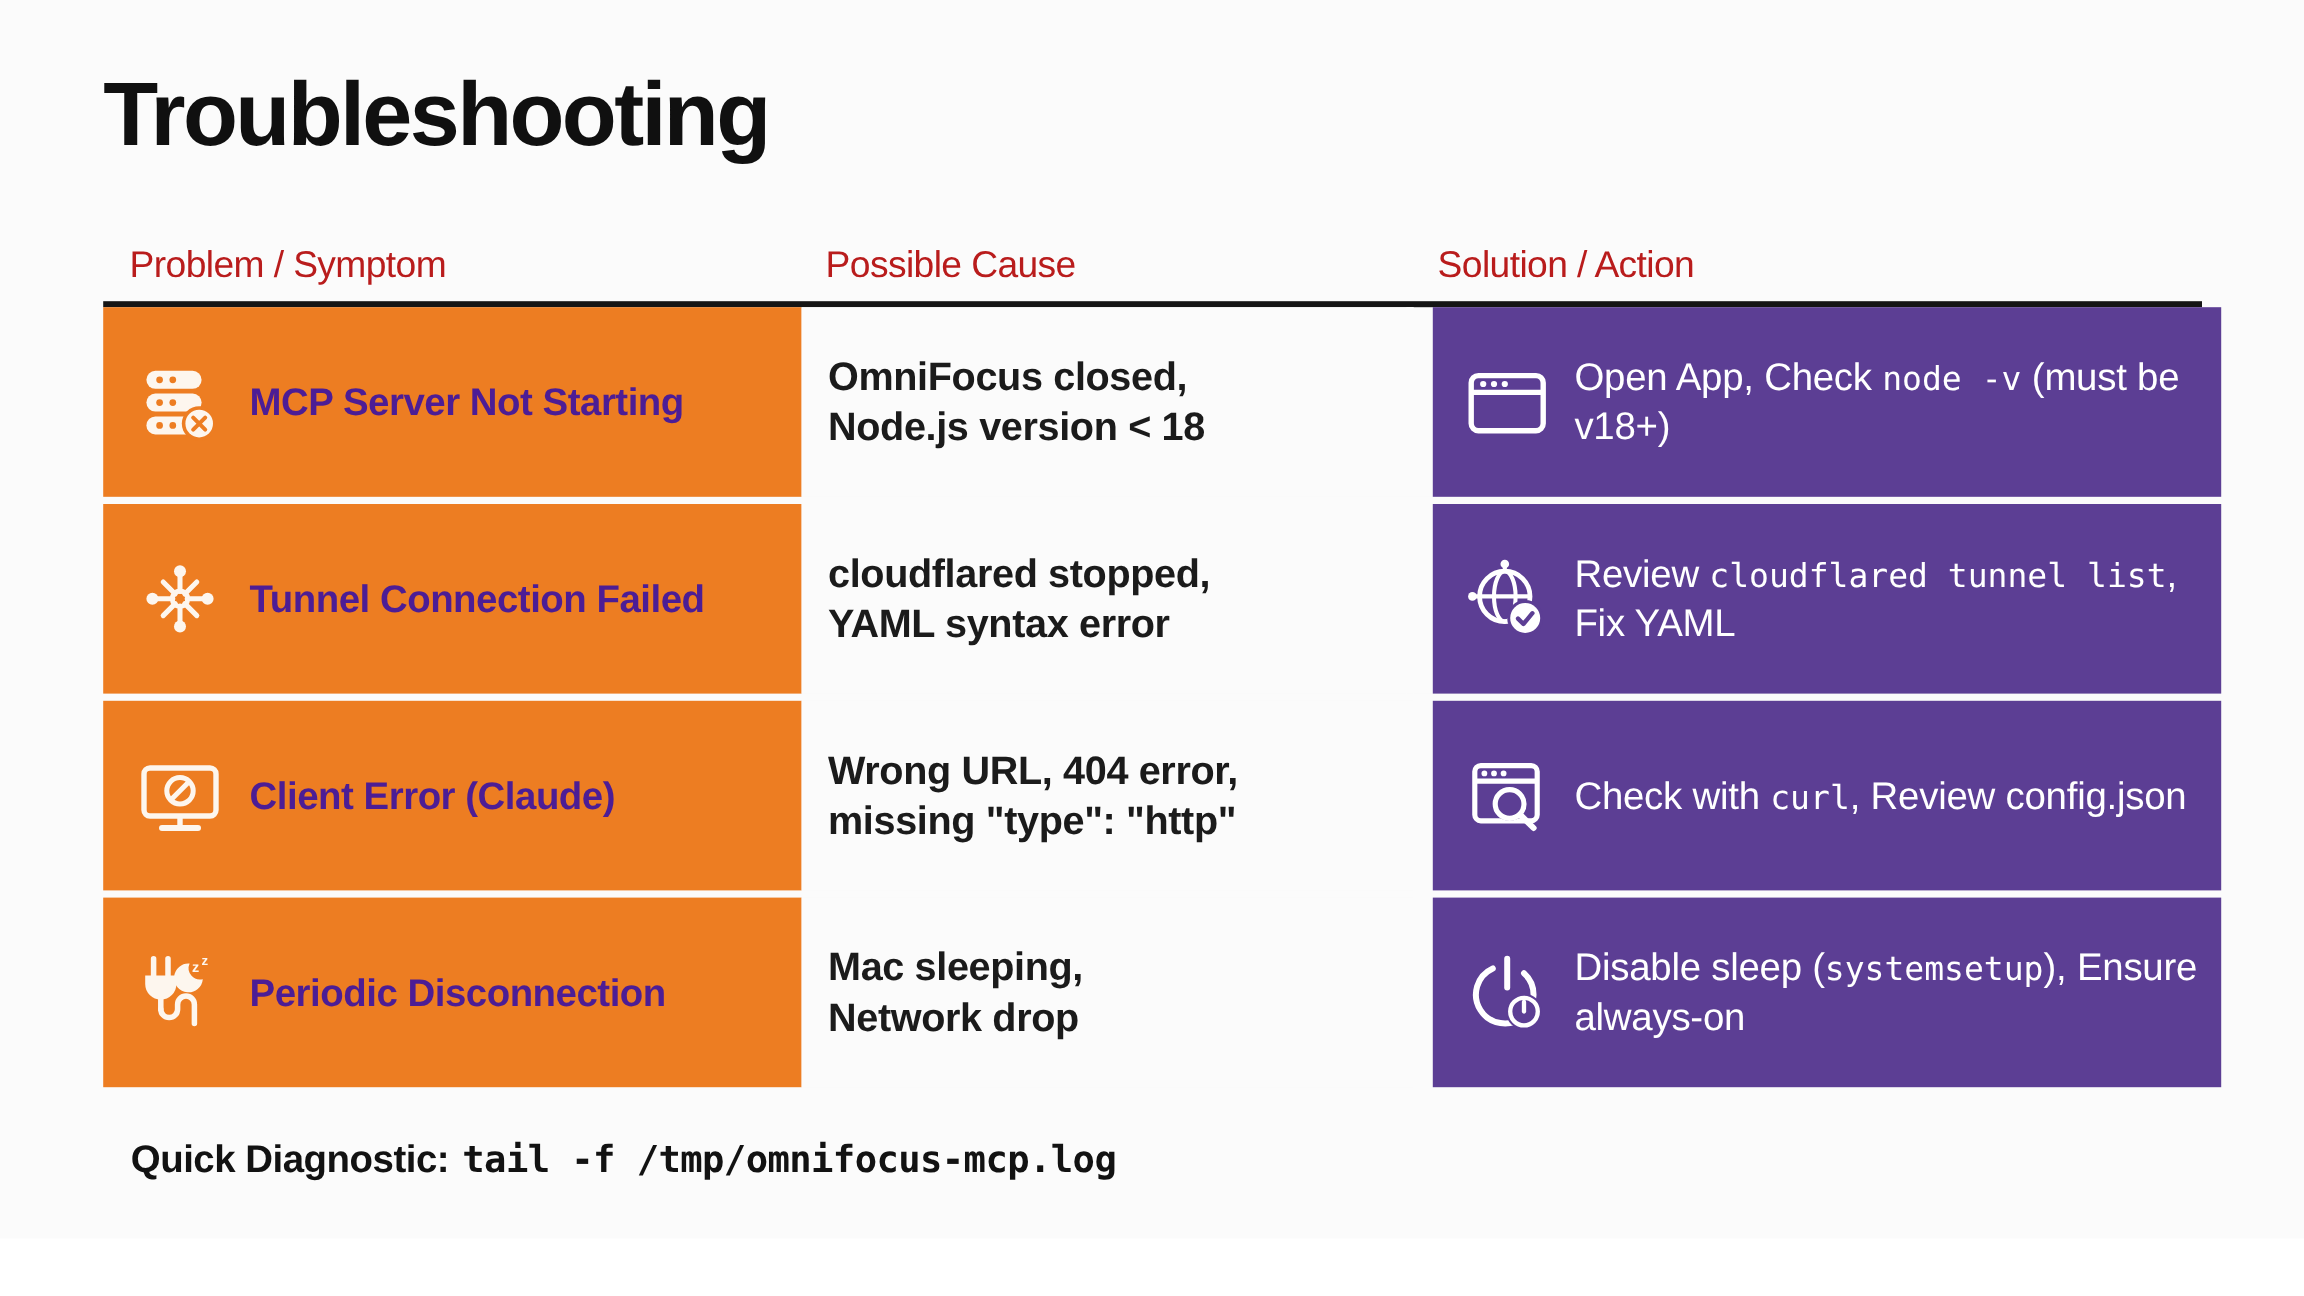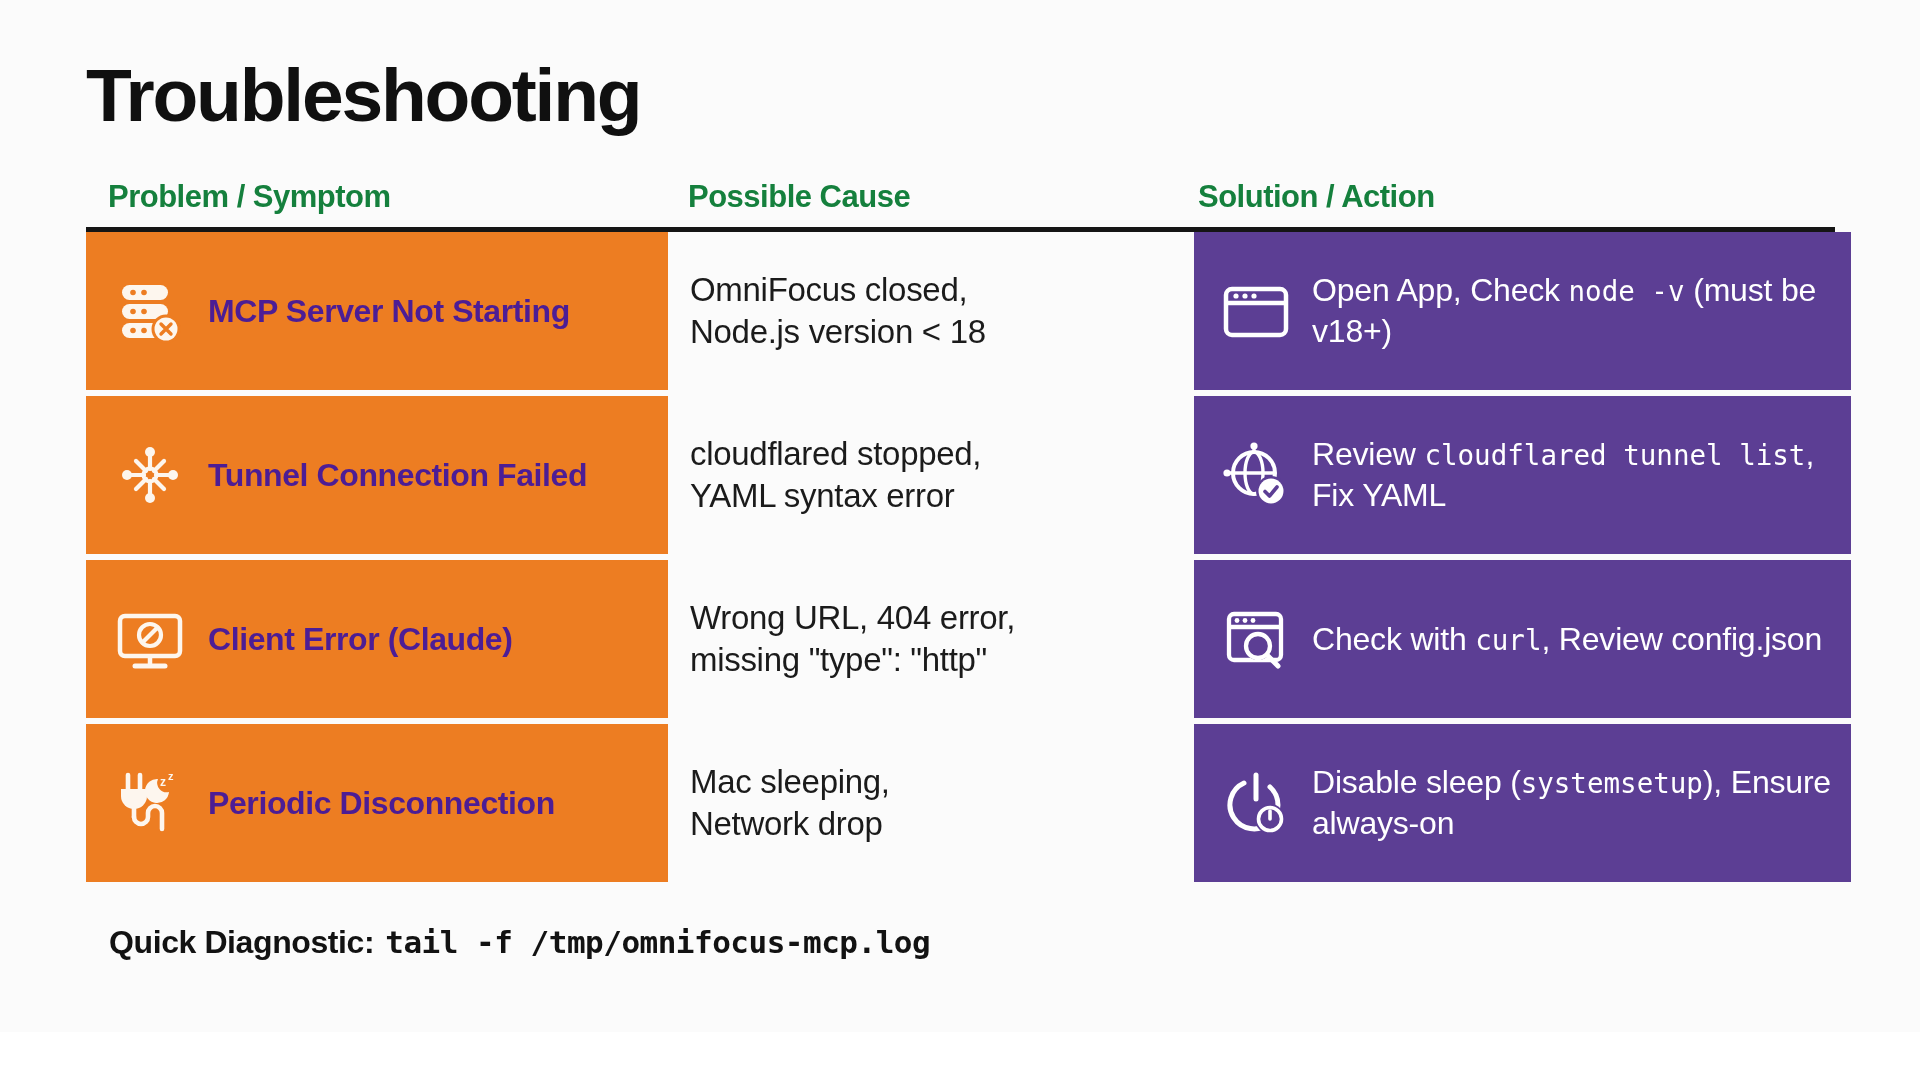--- a/index.html
+++ b/index.html
@@ -45,25 +45,26 @@
     align-items: flex-end;
     padding-bottom: 12px;
     border-bottom: 5px solid #151515;
   }
   .col-problem  { width: 582px; flex: 0 0 582px; }
   .col-cause    { width: 510px; flex: 0 0 510px; }
   .col-solution { width: 657px; flex: 0 0 657px; }
 
   .header-cell {
     font-size: 31px;
-    font-weight: 700;
-    color: #15803d;
+    font-weight: 400;
+    color: #b91c1c;
     letter-spacing: -0.5px;
     padding-left: 20px;
     box-sizing: border-box;
+    margin-top: 24px;
   }
   .header-cell.first { padding-left: 22px; }
 
   .row {
     display: flex;
     align-items: stretch;
     border-bottom: 6px solid #fbfbfb;
   }
   .row:last-child { border-bottom: none; }
 
@@ -103,21 +104,21 @@
 
   .problem-text {
     font-size: 32px;
     font-weight: 700;
     color: #4c1d95;
     line-height: 1.26;
     letter-spacing: -0.4px;
   }
   .cause-text {
     font-size: 33px;
-    font-weight: 400;
+    font-weight: 700;
     color: #1b1b1b;
     line-height: 1.28;
     letter-spacing: -0.3px;
   }
   .solution-text {
     font-size: 32px;
     font-weight: 400;
     color: #ffffff;
     line-height: 1.28;
     letter-spacing: -0.2px;

